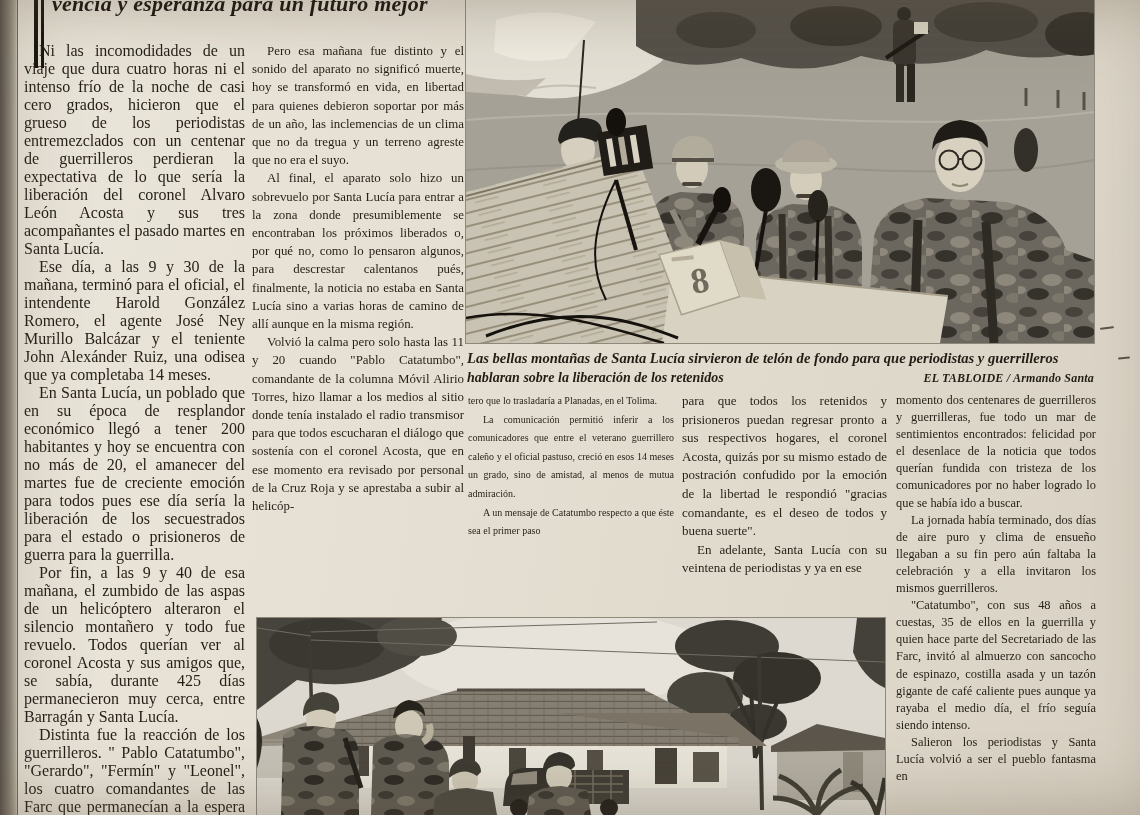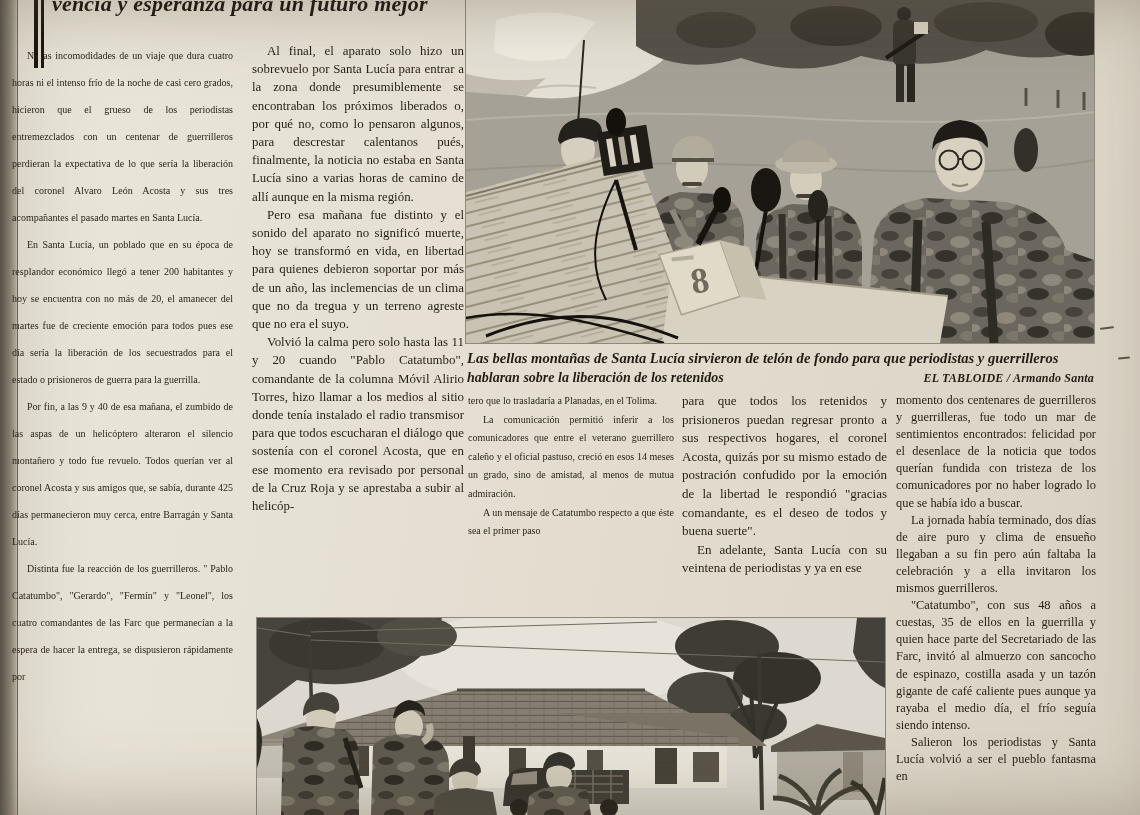--- a/index.html
+++ b/index.html
@@ -37,21 +37,21 @@
   .headline{
     position:absolute;left:52px;top:-9px;width:430px;
     font-size:22px;font-weight:bold;font-style:italic;color:#17130e;
     letter-spacing:.2px;white-space:nowrap;
   }
 
   
   .col{position:absolute;text-align:justify;overflow:hidden;hyphens:auto;-webkit-hyphens:auto;color:#241e16;}
   .col p{margin:0;text-indent:15px;}
   .col p.cont{text-indent:0;}
-  #col1{left:12px;top:42px;width:221px;height:773px;font-size:10px;line-height:27px;}
+  #col1{left:24px;top:42px;width:221px;height:773px;font-size:16px;line-height:18px;}
   #col2{left:252px;top:42px;width:212px;height:576px;font-size:12.9px;line-height:18.2px;}
   #col3{left:468px;top:392px;width:206px;height:228px;font-size:10px;line-height:18.6px;}
   #col4{left:682px;top:392px;width:205px;height:228px;font-size:13px;line-height:18.6px;}
   #col5{left:896px;top:392px;width:200px;height:423px;font-size:12.4px;line-height:17.1px;font-family:Liberation Serif, serif;}
 
   
   .photo{position:absolute;background:#a9a59b;box-shadow:0 0 0 1px #8f897c;}
   #photo-top{left:466px;top:0;width:628px;height:343px;}
   #photo-bottom{left:257px;top:618px;width:628px;height:197px;}
   .photo svg{display:block;width:100%;height:100%;}
@@ -204,28 +204,29 @@
   <div class="caption">
     <div class="l1">Las bellas montañas de Santa Lucía sirvieron de telón de fondo para que periodistas y guerrilleros</div>
     <div class="row">
       <div class="l2">hablaran sobre la liberación de los retenidos</div>
       <div class="credit">EL TABLOIDE / Armando Santa</div>
     </div>
   </div>
 
   <div class="col" id="col1">
     <p>Ni las incomodidades de un viaje que dura cuatro horas ni el intenso frío de la noche de casi cero grados, hicieron que el grueso de los periodistas entremezclados con un centenar de guerrilleros perdieran la expectativa de lo que sería la liberación del coronel Alvaro León Acosta y sus tres acompañantes el pasado martes en Santa Lucía.</p>
+    <p>Ese día, a las 9 y 30 de la mañana, terminó para el oficial, el intendente Harold González Romero, el agente José Ney Murillo Balcázar y el teniente John Alexánder Ruiz, una odisea que ya completaba 14 meses.</p>
     <p>En Santa Lucía, un poblado que en su época de resplandor económico llegó a tener 200 habitantes y hoy se encuentra con no más de 20, el amanecer del martes fue de creciente emoción para todos pues ese día sería la liberación de los secuestrados para el estado o prisioneros de guerra para la guerrilla.</p>
     <p>Por fin, a las 9 y 40 de esa mañana, el zumbido de las aspas de un helicóptero alteraron el silencio montañero y todo fue revuelo. Todos querían ver al coronel Acosta y sus amigos que, se sabía, durante 425 días permanecieron muy cerca, entre Barragán y Santa Lucía.</p>
     <p>Distinta fue la reacción de los guerrilleros. " Pablo Catatumbo", "Gerardo", "Fermín" y "Leonel", los cuatro comandantes de las Farc que permanecían a la espera de hacer la entrega, se dispusieron rápidamente por</p>
   </div>
 
   <div class="col" id="col2">
+    <p>Pero esa mañana fue distinto y el sonido del aparato no significó muerte, hoy se transformó en vida, en libertad para quienes debieron soportar por más de un año, las inclemencias de un clima que no da tregua y un terreno agreste que no era el suyo.</p>
     <p>Al final, el aparato solo hizo un sobrevuelo por Santa Lucía para entrar a la zona donde presumiblemente se encontraban los próximos liberados o, por qué no, como lo pensaron algunos, para descrestar calentanos pués, finalmente, la noticia no estaba en Santa Lucía sino a varias horas de camino de allí aunque en la misma región.</p>
-    <p>Pero esa mañana fue distinto y el sonido del aparato no significó muerte, hoy se transformó en vida, en libertad para quienes debieron soportar por más de un año, las inclemencias de un clima que no da tregua y un terreno agreste que no era el suyo.</p>
     <p>Volvió la calma pero solo hasta las 11 y 20 cuando "Pablo Catatumbo", comandante de la columna Móvil Alirio Torres, hizo llamar a los medios al sitio donde tenía instalado el radio transmisor para que todos escucharan el diálogo que sostenía con el coronel Acosta, que en ese momento era revisado por personal de la Cruz Roja y se aprestaba a subir al helicóp-</p>
   </div>
 
   <div class="col" id="col3">
     <p class="cont">tero que lo trasladaría a Planadas, en el Tolima.</p>
     <p>La comunicación permitió inferir a los comunicadores que entre el veterano guerrillero caleño y el oficial pastuso, creció en esos 14 meses un grado, sino de amistad, al menos de mutua admiración.</p>
     <p>A un mensaje de Catatumbo respecto a que éste sea el primer paso</p>
   </div>
 
   <div class="col" id="col4">

